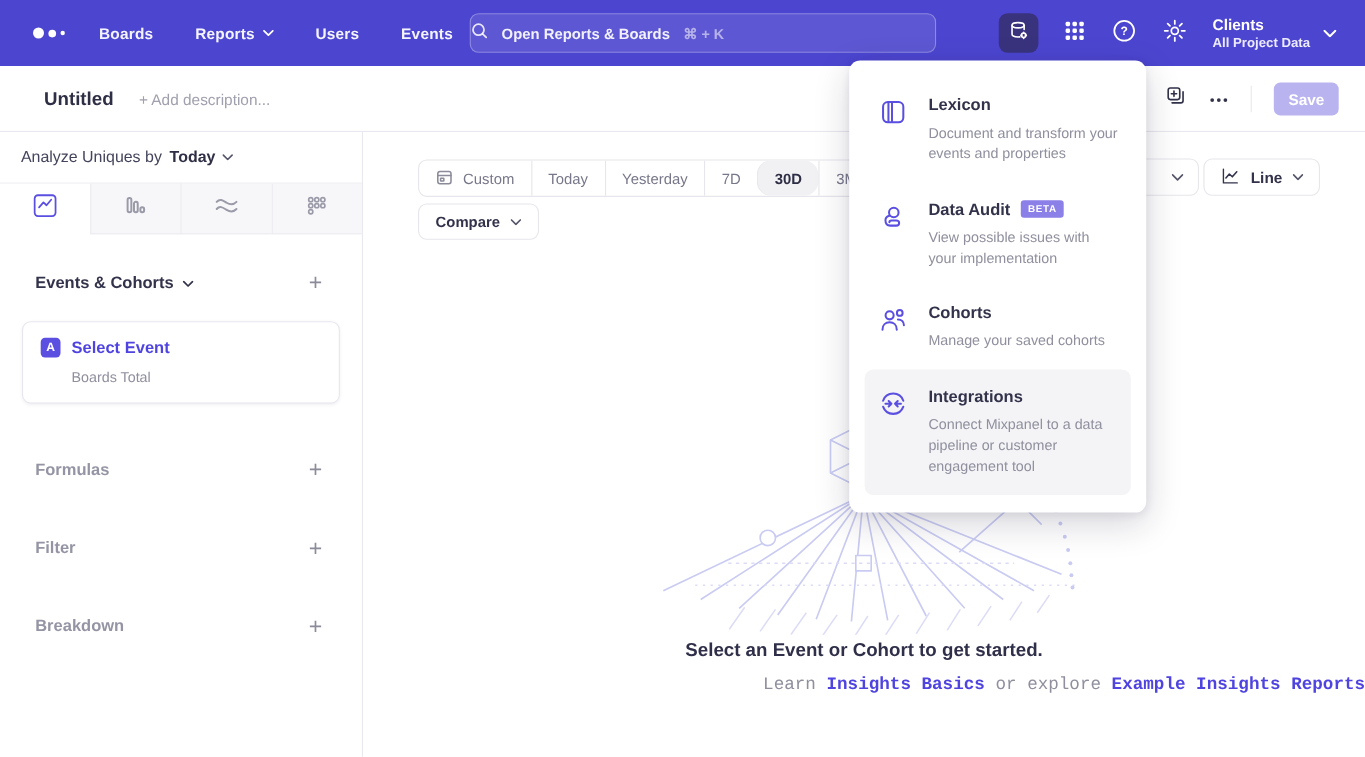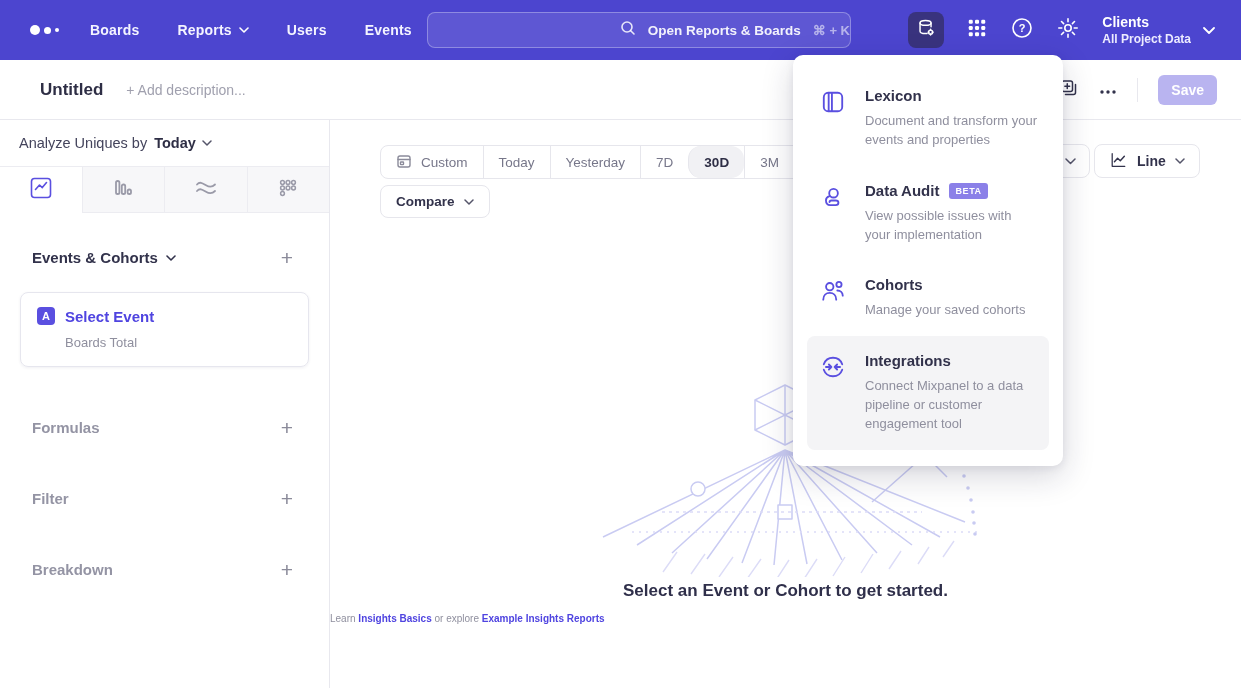--- a/index.html
+++ b/index.html
@@ -14,21 +14,21 @@
   .logo i { display:block; border-radius:50%; background:#fff; }
   .logo i:nth-child(1){ width:10px; height:10px; }
   .logo i:nth-child(2){ width:7px; height:7px; }
   .logo i:nth-child(3){ width:4px; height:4px; }
   .nav-links { display:flex; align-items:center; gap:38px; margin-left:30px; }
   .nav-link { color:#f4f4ff; font-size:14px; font-weight:700; letter-spacing:.2px;
     display:flex; align-items:center; gap:7px; cursor:pointer; }
   .chev { display:inline-flex; }
   .searchbar { position:absolute; left:427px; top:12px; width:424px; height:36px;
     background:rgba(255,255,255,.10); border:1px solid rgba(255,255,255,.30);
-    border-radius:8px; display:flex; align-items:center; justify-content:flex-end;
+    border-radius:8px; display:flex; align-items:center; justify-content:flex-start;
     gap:12px; color:#eef; cursor:text; }
   .searchbar .ph { font-size:13.5px; font-weight:600; color:rgba(255,255,255,.92); }
   .searchbar .sc { font-size:13px; color:rgba(255,255,255,.55); font-weight:600; }
   .nav-right { position:absolute; right:26px; top:0; height:60px; display:flex;
     align-items:center; gap:22px; }
   .nav-icon-btn { width:36px; height:36px; border-radius:8px; display:flex;
     align-items:center; justify-content:center; cursor:pointer; }
   .nav-icon-btn.active { background:#39337e; }
   .clients { display:flex; align-items:center; gap:12px; cursor:pointer; }
   .clients .txt { text-align:left; color:#fff; }
@@ -92,26 +92,26 @@
   .interval-btn { position:absolute; left:690px; top:24px; width:70px; height:34px;
     border:1px solid #e6e6ec; border-radius:8px; background:#fff; display:flex;
     align-items:center; justify-content:flex-end; padding-right:13px; color:#55556a;
     cursor:pointer; }
   .line-btn { position:absolute; left:764px; top:24px; height:34px; display:flex;
     align-items:center; gap:9px; padding:16px 14px; border:1px solid #e6e6ec; border-radius:8px;
     background:#fff; font-size:14px; font-weight:700; color:#32324b; cursor:pointer; }
   .illustration { position:absolute; left:272px; top:242px; }
   .empty-heading { position:absolute; left:0; top:461px; width:911px; text-align:center;
     font-size:17px; font-weight:700; color:#2f2f4a; }
-  .empty-sub { position:absolute; left:0; top:493px; width:911px; text-align:left;
-    font-size:10px; color:#8f8f9e; }
+  .empty-sub { position:absolute; left:0; top:493px; width:911px; text-align:right;
+    font-size:16px; color:#8f8f9e;font-family:Liberation Mono, monospace; }
   .empty-sub a { color:#4f44e0; font-weight:700; text-decoration:none; cursor:pointer; }
 
   
-  .menu-panel { position:absolute; left:793px; top:55px; width:270px; z-index:60;
+  .menu-panel { position:absolute; left:772px; top:55px; width:270px; z-index:60;
     background:#fff; border-radius:10px; box-shadow:0 10px 32px rgba(30,30,60,.18),
     0 2px 8px rgba(30,30,60,.08); padding:16px 14px; }
   .menu-item { display:flex; gap:18px; padding:16px 12px; border-radius:8px; cursor:pointer; }
   .menu-item.highlighted { background:#f4f4f6; }
   .mi-icon { width:28px; flex:none; display:flex; justify-content:center; padding-top:2px; }
   .mi-title { font-size:15px; font-weight:700; color:#32324b; }
   .beta-badge { background:#8b80e8; color:#fff; font-size:9px; font-weight:700;
     letter-spacing:.6px; border-radius:3px; padding:3px 6px; margin-left:10px;
     vertical-align:2px; display:inline-block; }
   .mi-desc { font-size:13px; color:#8f8f9e; line-height:1.45; margin-top:7px; max-width:178px; }

